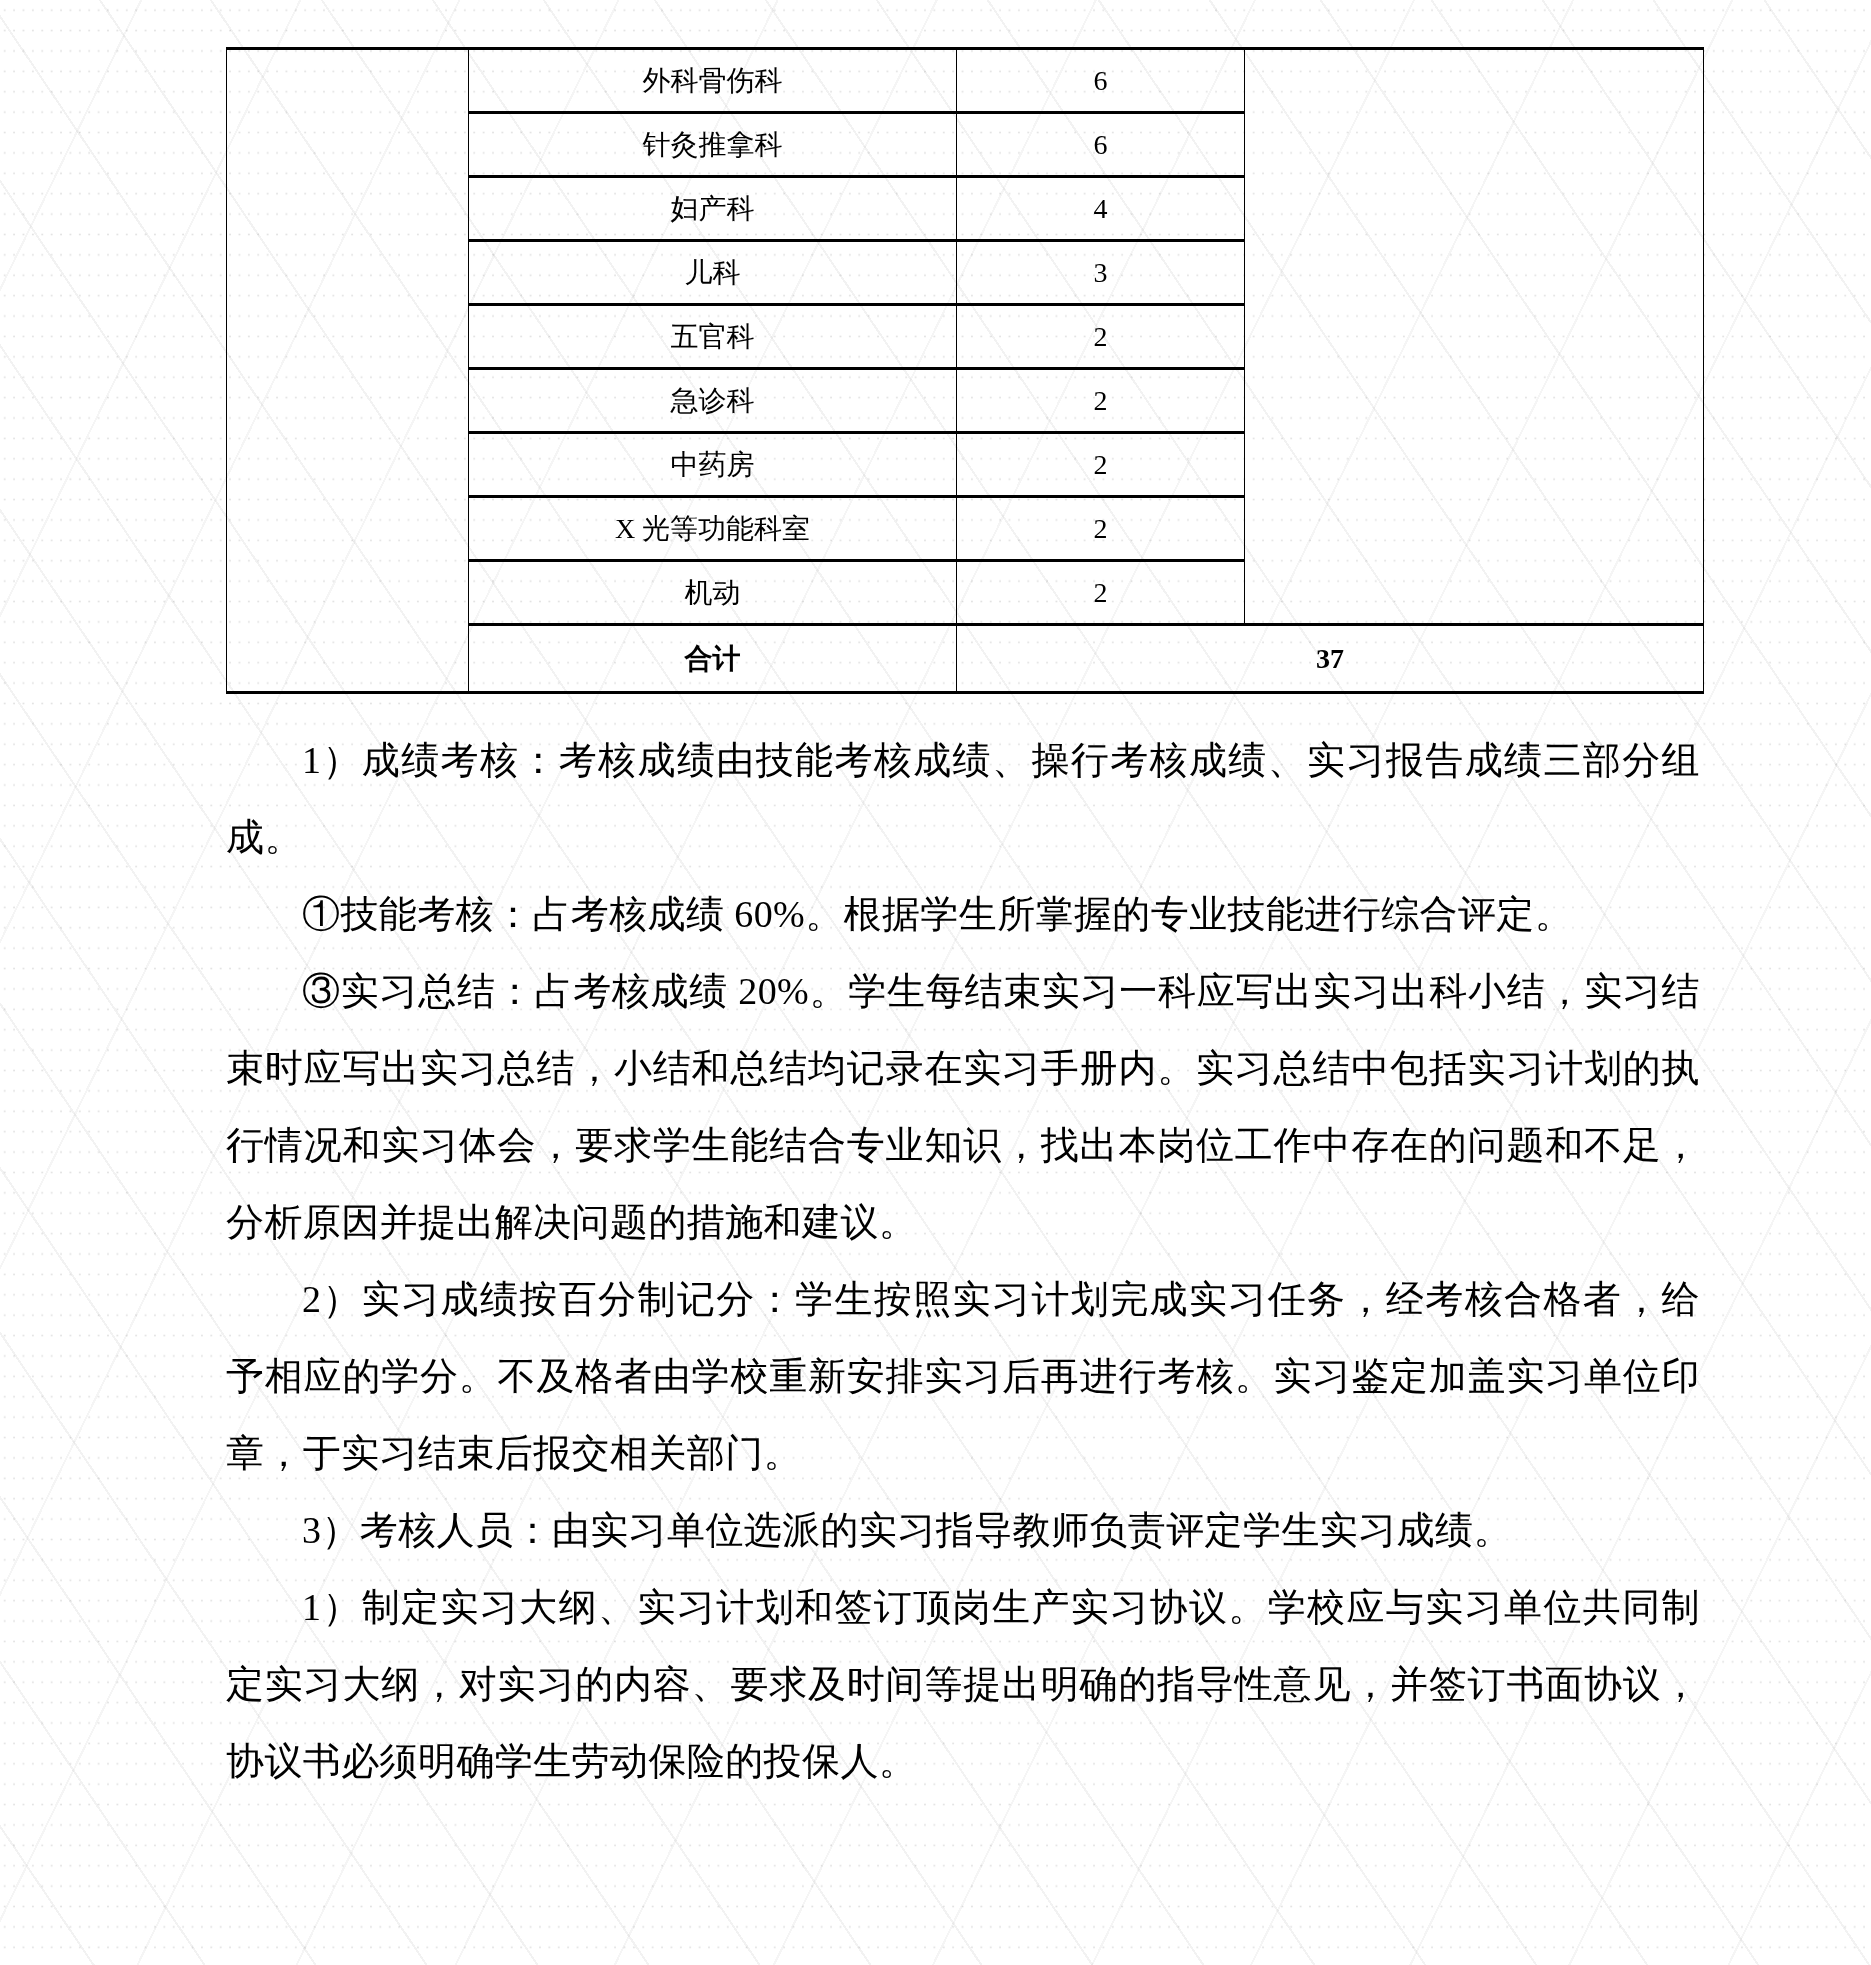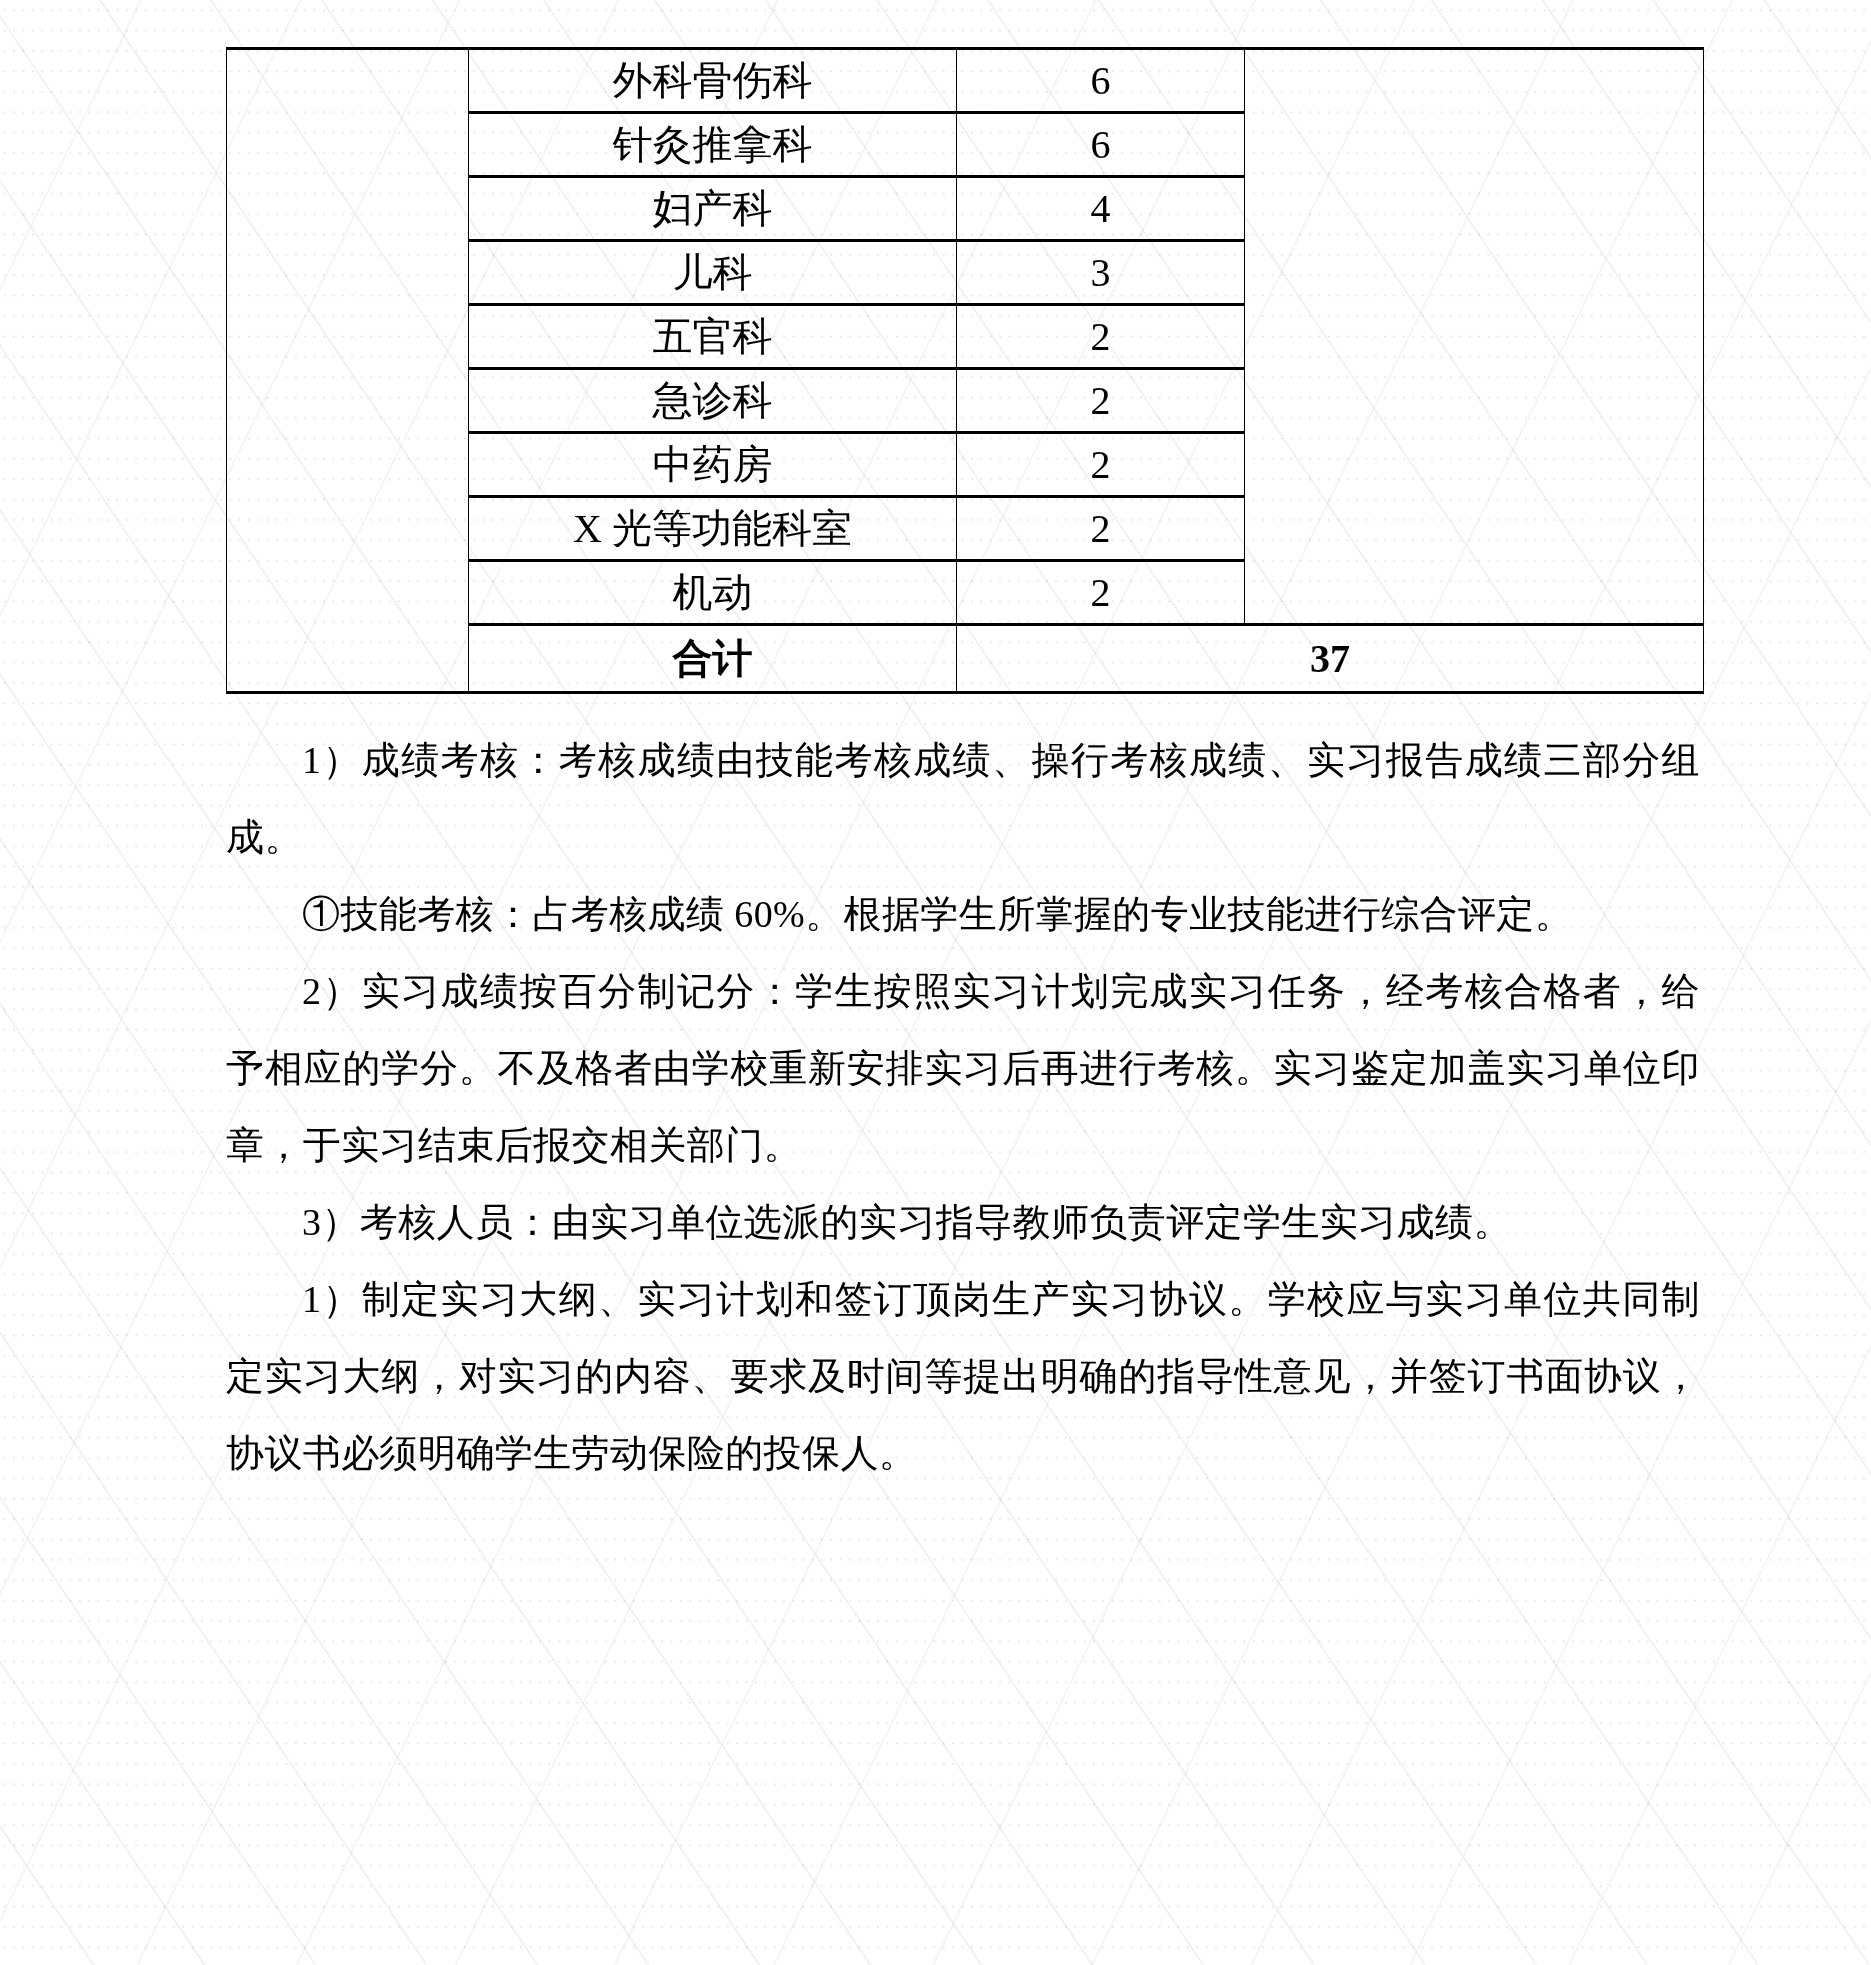--- a/index.html
+++ b/index.html
@@ -30,21 +30,21 @@
     border-collapse: collapse;
     table-layout: fixed;
   }
   table.schedule td {
     border: 1.6px solid #000;
     border-top-width: 3.1px;
     border-bottom-width: 3.1px;
     padding: 0;
     text-align: center;
     vertical-align: middle;
-    font-size: 40px;
+    font-size: 28px;
     line-height: 1;
     font-family: "Liberation Serif", "DejaVu Serif", serif;
   }
   table.schedule tr { height: 64px; }
   table.schedule tr.total-row { height: 68px; font-weight: bold; }
   .w-left  { width: 241px; }
   .w-dept  { width: 487px; }
   .w-weeks { width: 287px; }
   .w-right { width: 458px; }
   .content {
@@ -108,20 +108,21 @@
       <tr class="total-row">
         <td class="w-dept">合计</td>
         <td colspan="2">37</td>
       </tr>
     </tbody>
   </table>
 
   <div class="content">
     <p>1）成绩考核：考核成绩由技能考核成绩、操行考核成绩、实习报告成绩三部分组成。</p>
     <p>①技能考核：占考核成绩 60%。根据学生所掌握的专业技能进行综合评定。</p>
+    <p>③实习总结：占考核成绩 20%。学生每结束实习一科应写出实习出科小结，实习结束时应写出实习总结，小结和总结均记录在实习手册内。实习总结中包括实习计划的执行情况和实习体会，要求学生能结合专业知识，找出本岗位工作中存在的问题和不足，分析原因并提出解决问题的措施和建议。</p>
     <p>2）实习成绩按百分制记分：学生按照实习计划完成实习任务，经考核合格者，给予相应的学分。不及格者由学校重新安排实习后再进行考核。实习鉴定加盖实习单位印章，于实习结束后报交相关部门。</p>
     <p>3）考核人员：由实习单位选派的实习指导教师负责评定学生实习成绩。</p>
     <p>1）制定实习大纲、实习计划和签订顶岗生产实习协议。学校应与实习单位共同制定实习大纲，对实习的内容、要求及时间等提出明确的指导性意见，并签订书面协议，协议书必须明确学生劳动保险的投保人。</p>
 
   </div>
 
 </div>
 
 
 </body></html>

